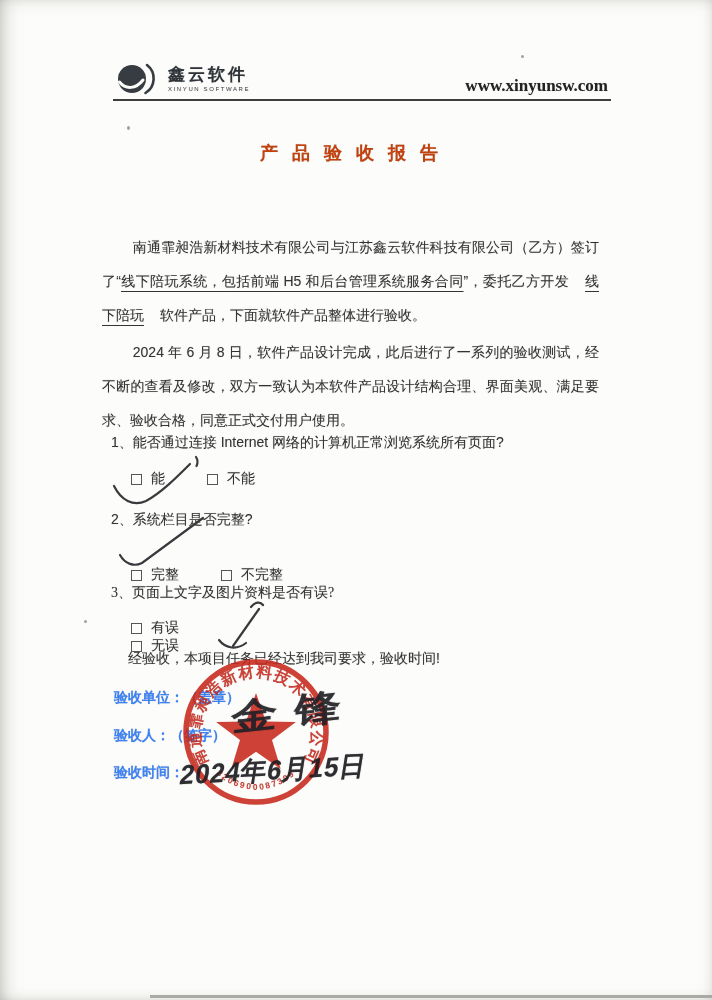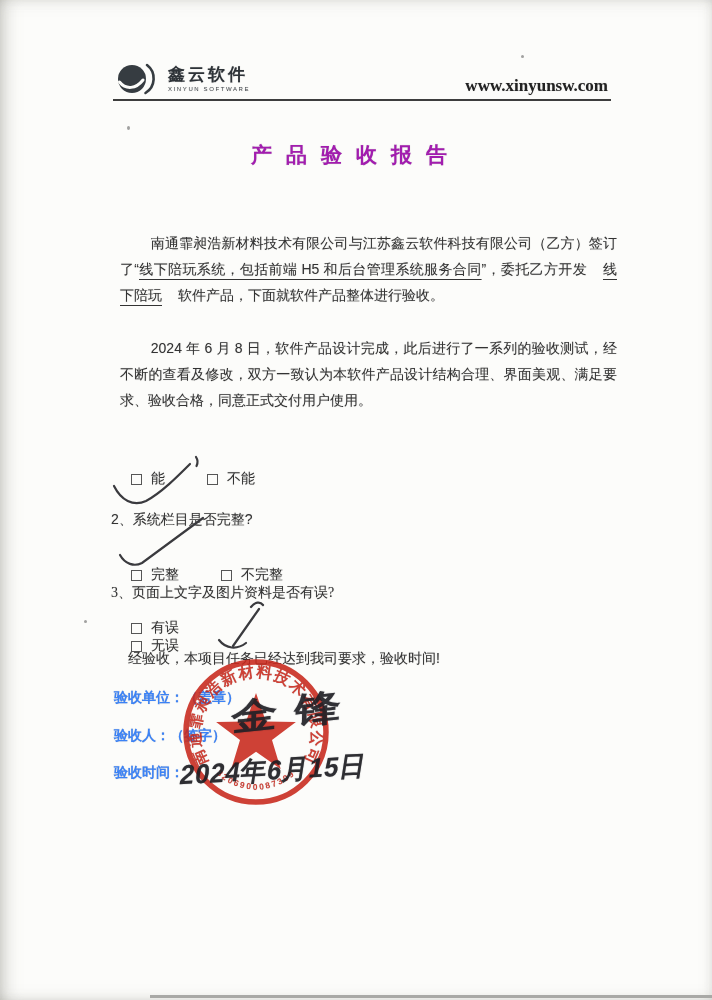--- a/index.html
+++ b/index.html
@@ -25,27 +25,27 @@
   .logo-en{font-size:6px;letter-spacing:1.6px;color:#4a4f54;margin-top:2px;}
   .website{
     position:absolute;right:104px;top:76px;
     font-family:"Liberation Serif","DejaVu Serif",serif;
     font-weight:700;font-size:17px;color:#222;
   }
   .header-rule{position:absolute;left:113px;top:99px;width:498px;height:2px;background:#3d3d3d;}
   
   .doc-title{
     position:absolute;left:0;top:141px;width:712px;
-    text-align:center;font-size:21px;font-weight:700;
-    letter-spacing:14px;color:#a21caf;
+    text-align:center;font-size:18px;font-weight:700;
+    letter-spacing:14px;color:#c2410c;
   }
   
   .para{
-    position:absolute;left:120px;width:497px;
-    font-size:14px;line-height:26px;text-align:justify;color:#333;
+    position:absolute;left:102px;width:497px;
+    font-size:14px;line-height:34px;text-align:justify;color:#333;
   }
   .p-intro{top:216px;text-indent:2.2em;}
   .p-summary{top:321px;text-indent:2.2em;}
   .u{text-decoration:underline;text-underline-offset:5px;text-decoration-thickness:1.2px;}
   .blank{padding:0 16px;}
   
   .q-label{position:absolute;left:111px;width:500px;font-size:14px;color:#333;}
   .q-opts{position:absolute;left:131px;font-size:14px;color:#333;display:flex;align-items:center;}
   .opt{display:inline-flex;align-items:center;margin-right:42px;}
   .cbox{
@@ -101,20 +101,21 @@
   </div>
   <div class="website">www.xinyunsw.com</div>
   <div class="header-rule"></div>
 
   <div class="doc-title">产品验收报告</div>
 
   <p class="para p-intro"><span>南通霏昶浩新材料技术有限公司与江苏鑫云软件科技有限公司（乙方）签订了“</span><span class="u">线下陪玩系统，包括前端 H5 和后台管理系统服务合同</span><span>”，委托乙方开发</span><span class="u blank">线下陪玩</span><span>软件产品，下面就软件产品整体进行验收。</span></p>
 
   <p class="para p-summary">2024 年 6 月 8 日，软件产品设计完成，此后进行了一系列的验收测试，经不断的查看及修改，双方一致认为本软件产品设计结构合理、界面美观、满足要求、验收合格，同意正式交付用户使用。</p>
 
+  <div class="q-label q1-label">1、能否通过连接 Internet 网络的计算机正常浏览系统所有页面?</div>
   <div class="q-opts q1-opts">
     <span class="opt">
         <span class="cbox"></span>
         <span>能</span>
       </span>
     <span class="opt">
         <span class="cbox"></span>
         <span>不能</span>
       </span>
   </div>

